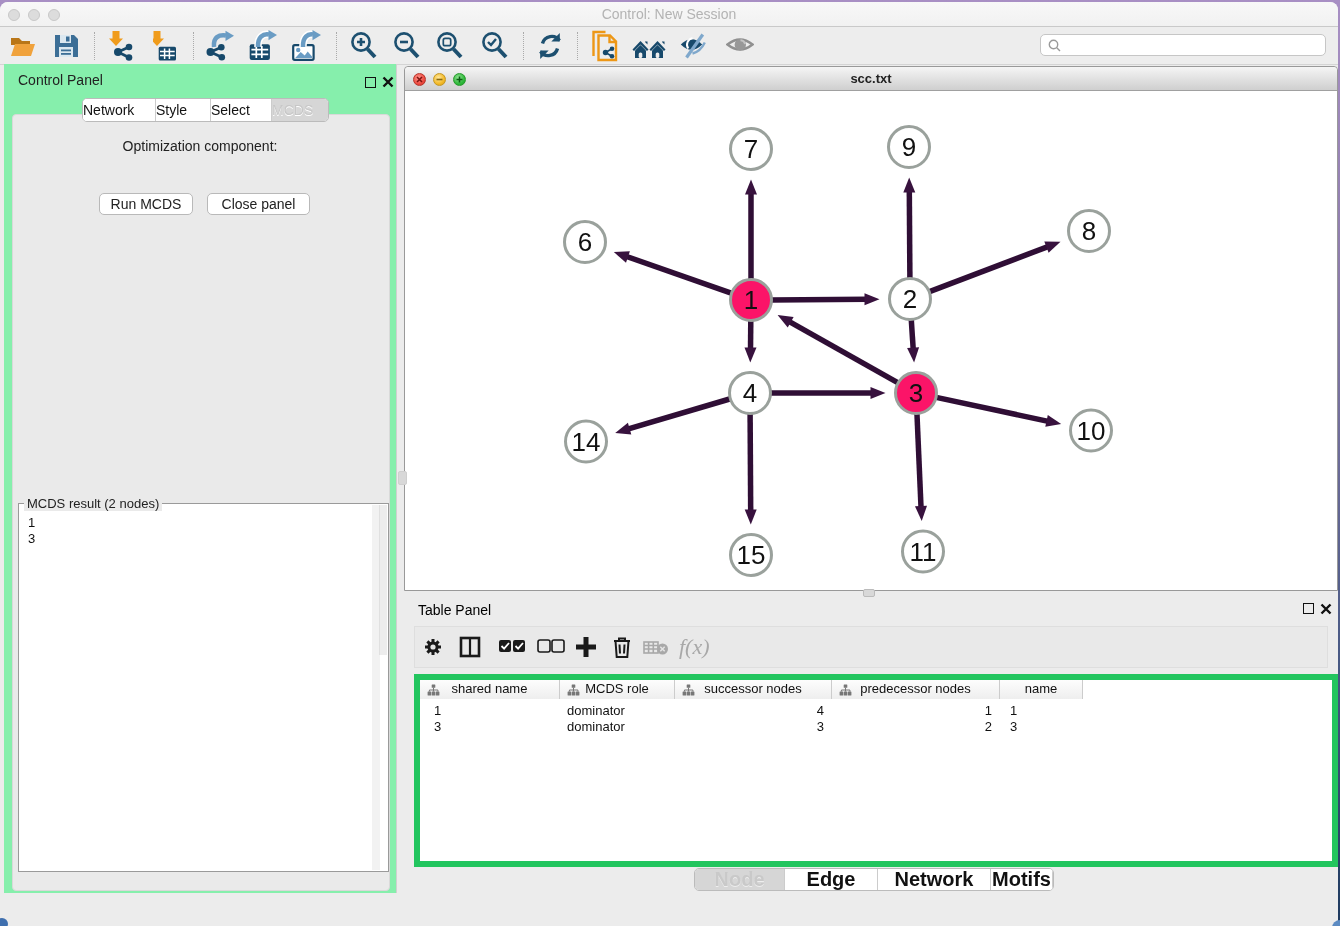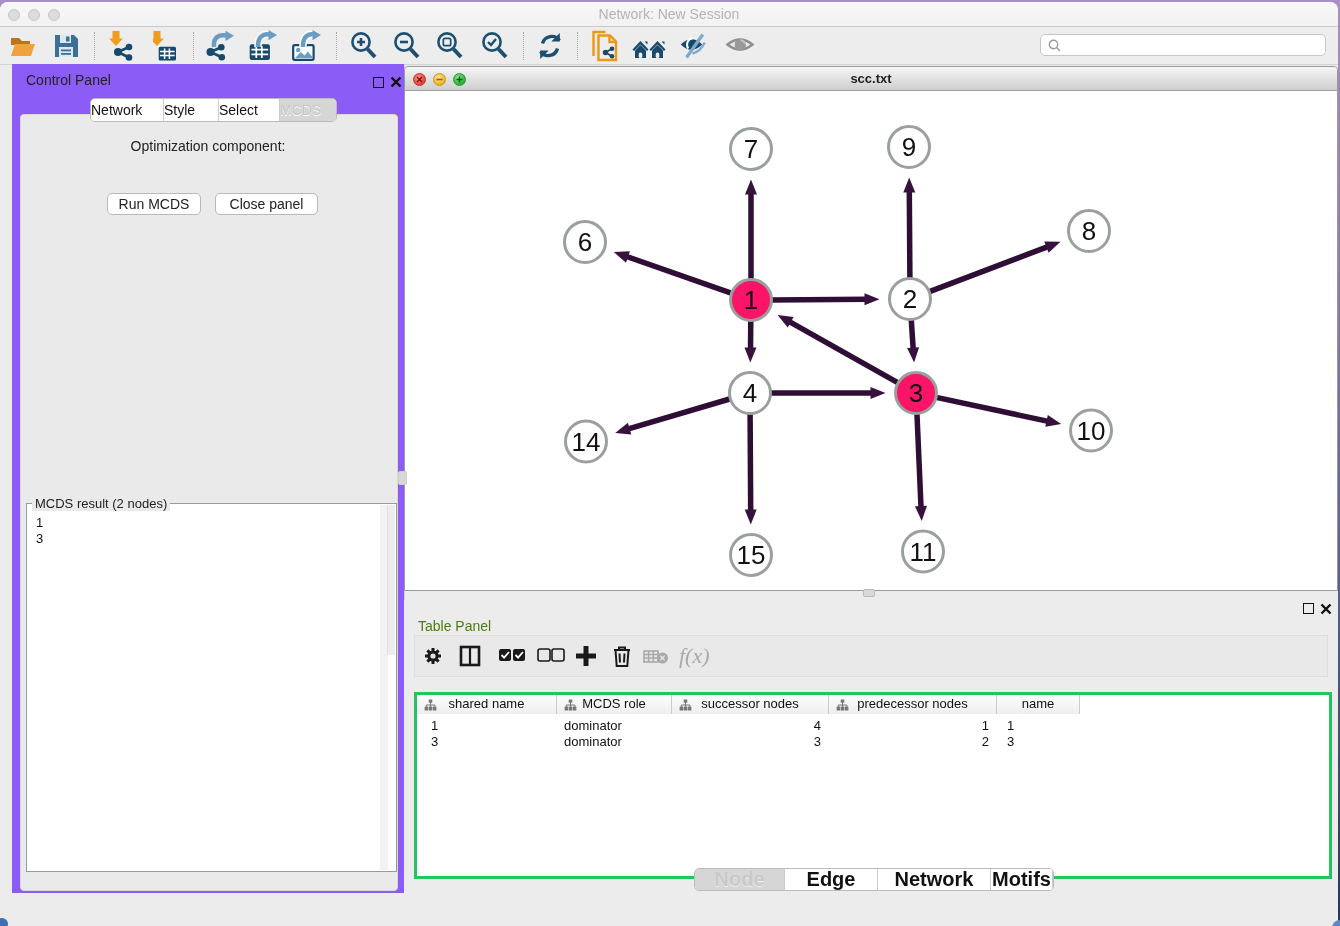--- a/index.html
+++ b/index.html
@@ -9,21 +9,21 @@
 
 #titlebar{position:absolute;left:0;top:0;width:1338px;height:24px;background:linear-gradient(#f8f8f8,#f1f1f1);border-radius:8px 8px 0 0;border-bottom:1px solid #c9c9c9;}
 .tl{position:absolute;top:7px;width:12px;height:12px;border-radius:50%;background:#dcdcdc;border:1px solid #c8c8c8;box-sizing:border-box;}
 #title-text{position:absolute;left:0;top:0;width:1338px;text-align:center;font-size:14px;color:#b3b3b3;line-height:25px;}
 
 #toolbar{position:absolute;left:0;top:25px;width:1338px;height:37px;background:#ededed;border-bottom:1px solid #d4d4d4;}
 .sep{position:absolute;top:5px;height:28px;width:0;border-left:1px dotted #aaa;}
 .ticon{position:absolute;top:3px;}
 #searchbox{position:absolute;left:1040px;top:7px;width:286px;height:22px;background:#fff;border:1px solid #c6c6c6;border-radius:5px;box-sizing:border-box;}
 
-#cpanel{position:absolute;left:12px;top:62px;width:392px;height:829px;background:#8b5cf6;border-right:1px solid #d0d0d0;}
+#cpanel{position:absolute;left:4px;top:62px;width:392px;height:829px;background:#86efac;border-right:1px solid #d0d0d0;}
 #cp-title{position:absolute;left:14px;top:8px;font-size:14px;color:#222;}
 .winbtn{position:absolute;top:10px;font-size:12px;color:#111;}
 #cp-tabs{position:absolute;left:78px;top:34px;height:22px;display:flex;border:1px solid #bbb;border-radius:5px;overflow:hidden;background:#fff;}
 .cptab{font-size:14px;color:#111;line-height:22px;background:#fff;border-right:1px solid #ccc;}
 .cptab.sel{background:#d6d6d6;color:#c7c7c7;text-shadow:0 1px 0 #fff;border-right:none;}
 #cp-content{position:absolute;left:8px;top:50px;width:376px;height:775px;background:#eaeaea;border:1px solid #d9d9d9;border-radius:4px;}
 #opt-label{position:absolute;left:0;top:74px;width:100%;text-align:center;font-size:14px;color:#222;}
 #combo{position:absolute;left:44px;top:97px;width:312px;height:20px;background:#fff;border:1px solid #b9b9b9;border-radius:4px;box-sizing:border-box;}
 #combo span{position:absolute;left:12px;top:0;font-size:14px;line-height:19px;color:#222;}
 .btn{position:absolute;top:129px;height:22px;background:#fff;border:1px solid #b9b9b9;border-radius:5px;box-sizing:border-box;font-size:14px;color:#222;text-align:center;line-height:20px;}
@@ -33,44 +33,44 @@
 #mcds-sb2{position:absolute;right:1px;top:1px;width:7px;height:150px;background:#ededed;border-left:1px solid #e0e0e0;}
 .mcds-item{position:absolute;left:9px;font-size:13px;color:#111;}
 
 #netwin{position:absolute;left:404px;top:64px;width:934px;height:525px;background:#fff;border:1px solid #999;box-sizing:border-box;border-radius:4px 4px 0 0;}
 #net-tbar{position:absolute;left:0;top:0;width:932px;height:23px;background:linear-gradient(#f5f5f5,#cfcfcf);border-bottom:1px solid #a0a0a0;border-radius:4px 4px 0 0;}
 #net-title{position:absolute;width:100%;text-align:center;font-size:13px;font-weight:bold;color:#222;line-height:23px;}
 .mtl{position:absolute;top:6px;width:13px;height:13px;border-radius:50%;box-sizing:border-box;}
 #graph{position:absolute;left:0;top:24px;}
 
 #tpanel{position:absolute;left:404px;top:598px;width:934px;height:293px;background:#ececec;}
-#tp-title{position:absolute;left:14px;top:2px;font-size:14px;color:#4d7c0f;margin-top:16px;}
-#tp-toolbar{position:absolute;left:10px;top:26px;width:912px;height:40px;background:#e9e9e9;border:1px solid #dedede;margin-top:9px;}
-#tbl{position:absolute;left:10px;top:92px;width:912px;height:181px;background:#fff;border:3px solid #22c55e;}
+#tp-title{position:absolute;left:14px;top:2px;font-size:14px;color:#000000;}
+#tp-toolbar{position:absolute;left:10px;top:26px;width:912px;height:40px;background:#e9e9e9;border:1px solid #dedede;}
+#tbl{position:absolute;left:10px;top:74px;width:912px;height:181px;background:#fff;border:6px solid #22c55e;}
 .th{position:absolute;top:0;height:19px;line-height:19px;background:linear-gradient(#fdfdfd,#eee);border-right:1px solid #ccc;box-sizing:border-box;font-size:13px;color:#111;text-align:center;line-height:18px;}
 .hicon{position:absolute;left:7px;top:4px;}
 .td{position:absolute;font-size:13px;color:#111;height:16px;line-height:16px;}
 #btabs{position:absolute;left:290px;top:268px;height:21px;display:flex;border:1px solid #bbb;border-radius:5px;overflow:hidden;background:#fff;}
 .btab{font-size:20px;font-weight:bold;color:#111;line-height:21px;text-align:center;background:#fff;border-right:1px solid #ccc;}
 .btab.sel{background:#d6d6d6;color:#c9c9c9;font-weight:bold;text-shadow:0 1px 0 #eee;}
 
 #statusbar{position:absolute;left:0;top:891px;width:1338px;height:33px;background:#ececec;border-top:1px solid #cfcfcf;}
 #listbtn{position:absolute;left:10px;top:8px;width:28px;height:20px;background:#fafafa;border:1px solid #b9b9b9;}
 #membtn{position:absolute;left:1254px;top:7px;width:74px;height:22px;background:#fafafa;border:1px solid #b0b0b0;font-size:13px;color:#111;text-align:center;line-height:21px;}
 #dock-blue{position:absolute;left:-4px;top:918px;width:12px;height:12px;border-radius:50%;background:#3f6fae;}
 </style>
 </head>
 <body>
 <div id="desk"></div>
 <div id="win">
   <div id="titlebar">
     <div class="tl" style="left:8px"></div>
     <div class="tl" style="left:28px"></div>
     <div class="tl" style="left:48px"></div>
-    <div id="title-text">Network: New Session</div>
+    <div id="title-text">Control: New Session</div>
   </div>
   <div id="toolbar">
     <svg class="ticon" style="left:6px" width="32" height="32" viewBox="0 0 32 32">
         <path d="M5 8 h8 l3 3 h8 v4 H5z" fill="#b97618"></path>
         <path d="M5 26 L9 14 h20 L25 26z" fill="#f0a23c"></path>
       </svg>
     <svg class="ticon" style="left:50px" width="32" height="32" viewBox="0 0 32 32">
         <path d="M5 5 h19 l4 4 v18 H5z" fill="#3c6e96"></path>
         <rect x="10" y="5" width="11" height="8" fill="#dce8f0"></rect>
         <rect x="16" y="6.5" width="3.5" height="5" fill="#3c6e96"></rect>

